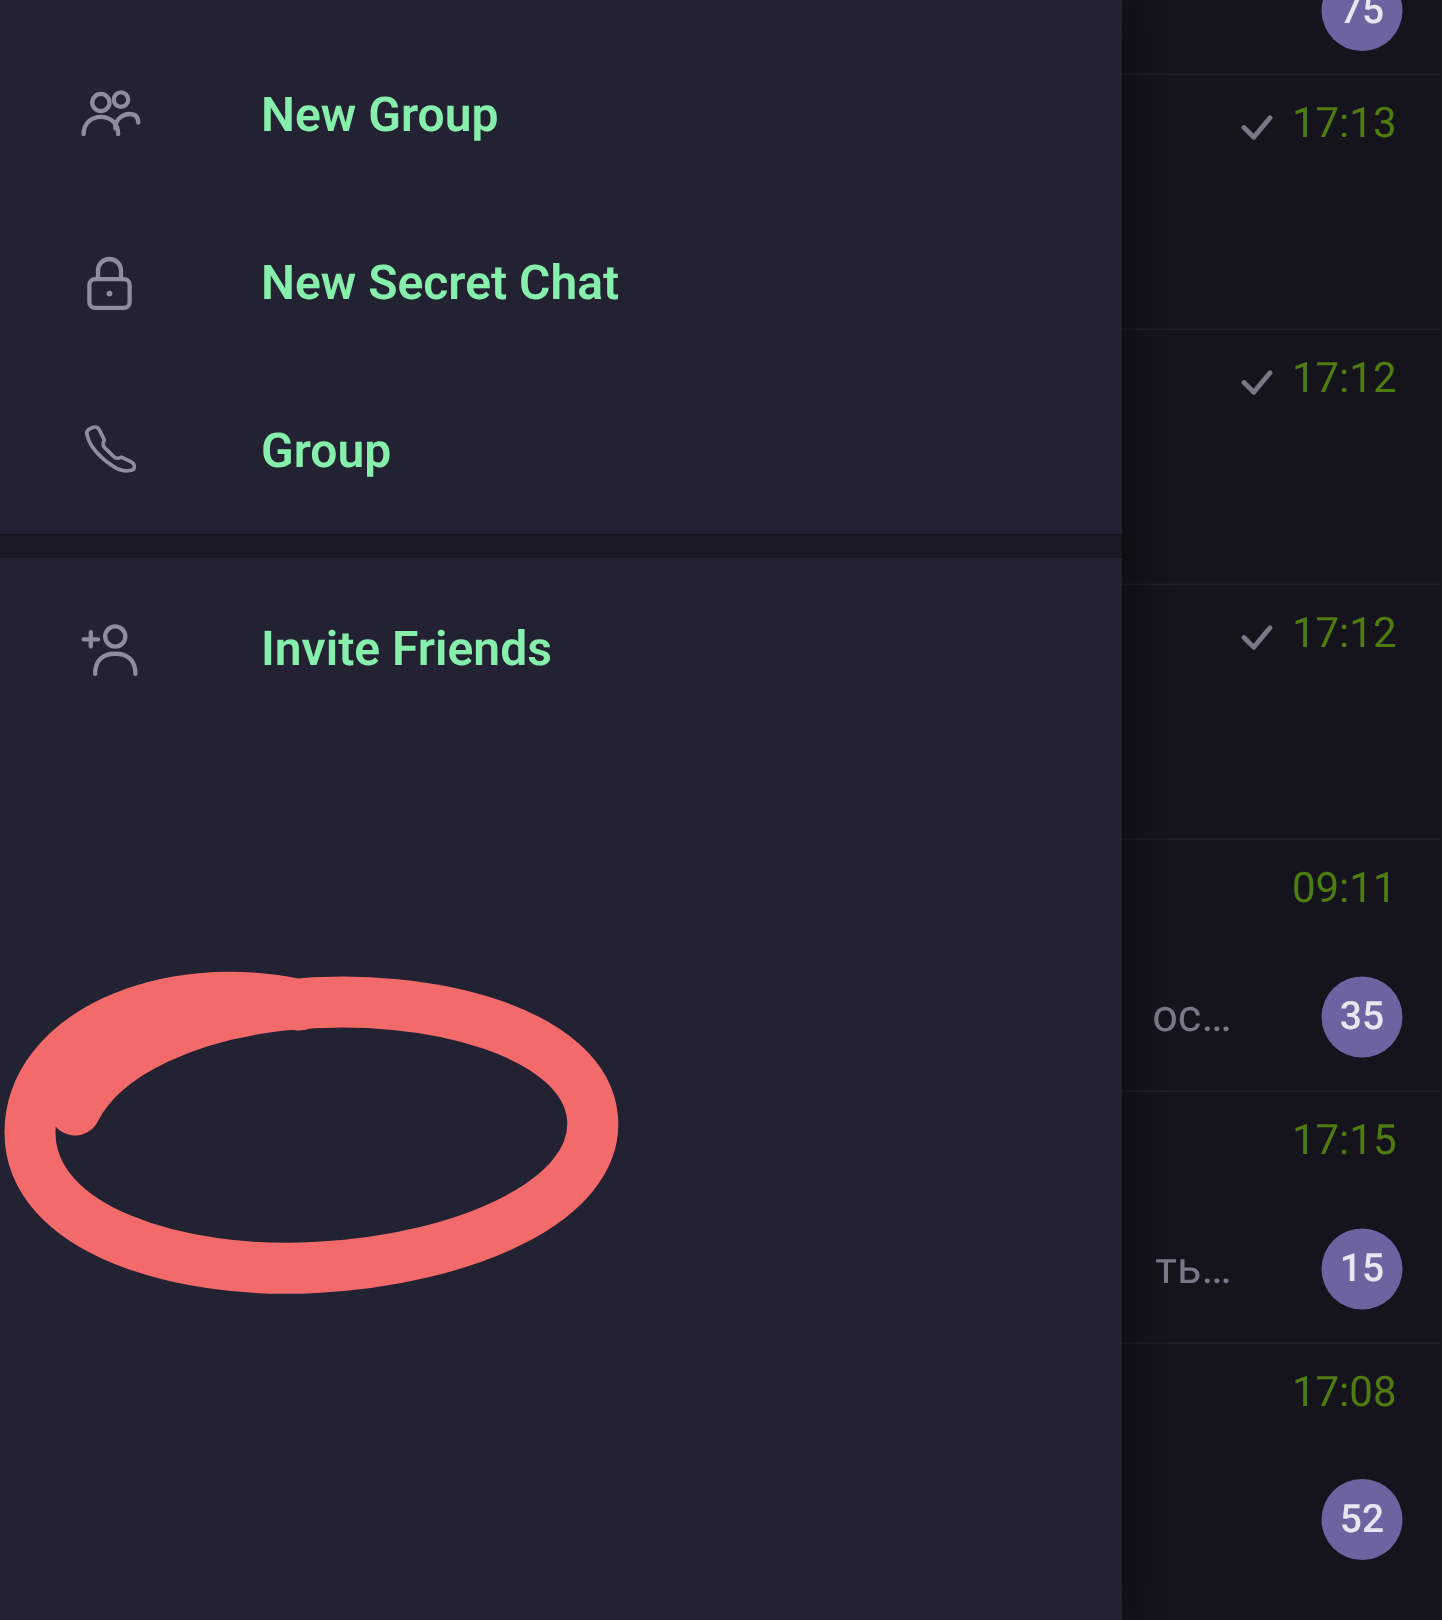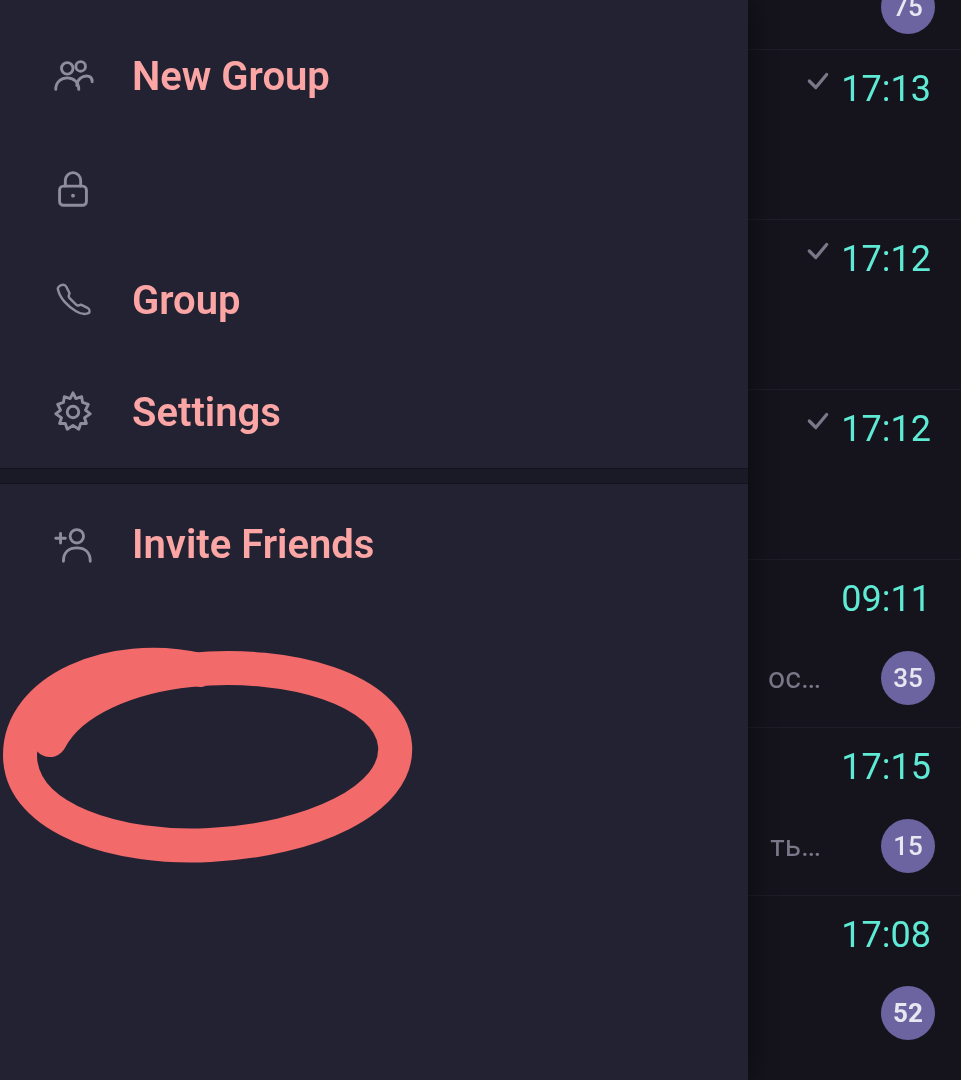--- a/index.html
+++ b/index.html
@@ -23,26 +23,26 @@
     display: flex;
     align-items: center;
     justify-content: flex-end;
     color: #7a7888;
     font-size: 28px;
   }
   .chat-item .time {
     position: absolute;
     right: 30px;
     top: 18px;
-    color: #5eead4;
-    display: flex;
-    align-items: flex-start;
+    color: #4d7c0f;
+    display: flex;
+    align-items: flex-end;
     gap: 10px;
     height: 30px;
-    font-size: 36px;
+    font-size: 28px;
   }
   .chat-item .preview {
     position: absolute;
     right: 140px;
     bottom: 32px;
     color: #7a7888;
     font-size: 30px;
   }
   .chat-item .badge {
     position: absolute;
@@ -85,23 +85,23 @@
     width: 54px;
     height: 54px;
     display: flex;
     align-items: center;
     justify-content: center;
     flex-shrink: 0;
   }
   .menu-item .icon svg { width: 46px; height: 46px; }
   .menu-item .icon svg * { stroke: #8e8c9d; stroke-width: 3; fill: none; stroke-linecap: round; stroke-linejoin: round; }
   .menu-item .label {
-    margin-left: 32px;
-    color: #fca5a5;
-    font-size: 40px;
+    margin-left: 74px;
+    color: #86efac;
+    font-size: 32px;
     font-weight: 600;
   }
   .divider {
     height: 16px;
     background: #1a1926;
     border-top: 1px solid #15141d;
     border-bottom: 1px solid #15141d;
   }
 
   
@@ -185,21 +185,21 @@
       <span>17:15</span>
     </div>
     <span class="preview">ть…</span>
     <span class="badge">15</span>
   </div>
 
   <div class="chat-item" id="ci6">
     <div class="time">
       <span>17:08</span>
     </div>
-    <span class="badge" style="bottom:40px;font-weight:bold;">52</span>
+    <span class="badge" style="bottom:40px;">52</span>
   </div>
 
 </div>
 
 <div class="drawer">
 
   <div style="height:20px;"></div>
 
   <div class="menu-item">
     <span class="icon">
@@ -214,43 +214,35 @@
   </div>
 
   <div class="menu-item">
     <span class="icon">
       <svg viewBox="0 0 48 48">
         <rect x="10" y="22" width="28" height="20" rx="4"></rect>
         <path d="M16 22 V16 a8 8 0 0 1 16 0 V22"></path>
         <circle cx="24" cy="32" r="2" style="fill:#8e8c9d; stroke:none"></circle>
       </svg>
     </span>
+    <span class="label">New Secret Chat</span>
   </div>
 
 
 
   <div class="menu-item">
     <span class="icon">
       <svg viewBox="0 0 48 48">
         <path d="M12 8 C12 8 16 6 18 10 L22 18 C22 18 20 22 22 24 C24 26 28 30 30 32 C32 34 36 32 36 32 L44 36 C48 38 46 42 46 42 C46 42 40 46 30 40 C20 34 10 24 8 14 C6 10 12 8 12 8 Z" transform="scale(0.85) translate(2,2)"></path>
       </svg>
     </span>
     <span class="label">Group</span>
   </div>
 
 
-  <div class="menu-item">
-    <span class="icon">
-      <svg viewBox="0 0 48 48">
-        <circle cx="24" cy="24" r="6"></circle>
-        <path d="M24 4 L27 10 L33 8 L34 14 L40 16 L37 22 L42 26 L36 30 L38 36 L32 36 L30 42 L24 38 L18 42 L16 36 L10 36 L12 30 L6 26 L11 22 L8 16 L14 14 L15 8 L21 10 Z"></path>
-      </svg>
-    </span>
-    <span class="label">Settings</span>
-  </div>
 
   <div class="divider"></div>
 
   <div class="menu-item" style="height:120px;">
     <span class="icon">
       <svg viewBox="0 0 48 48">
         <circle cx="28" cy="16" r="7"></circle>
         <path d="M14 42 C14 32 20 28 28 28 C36 28 42 32 42 42"></path>
         <path d="M6 18 L16 18 M11 13 L11 23"></path>
       </svg>

